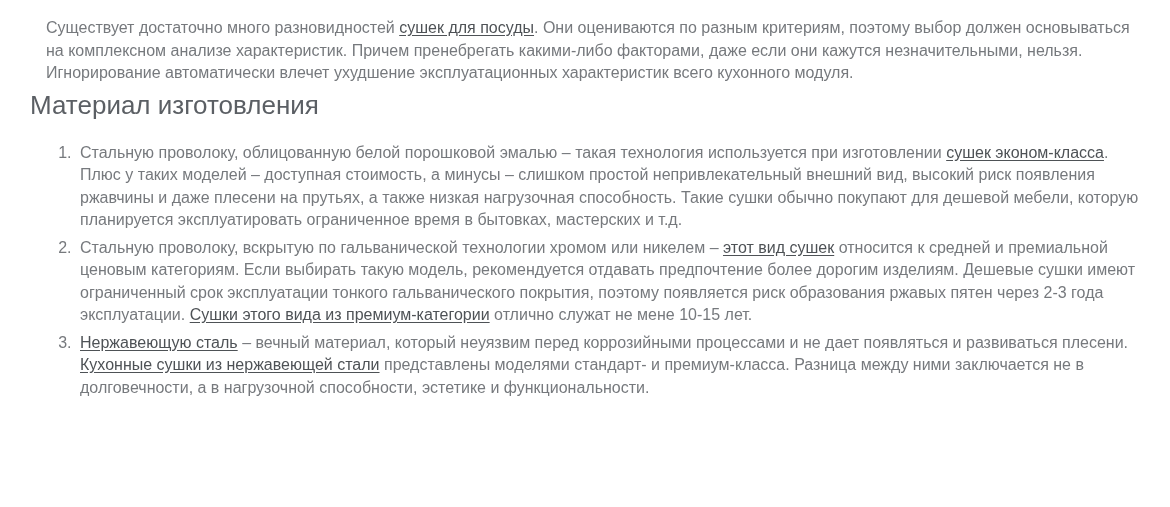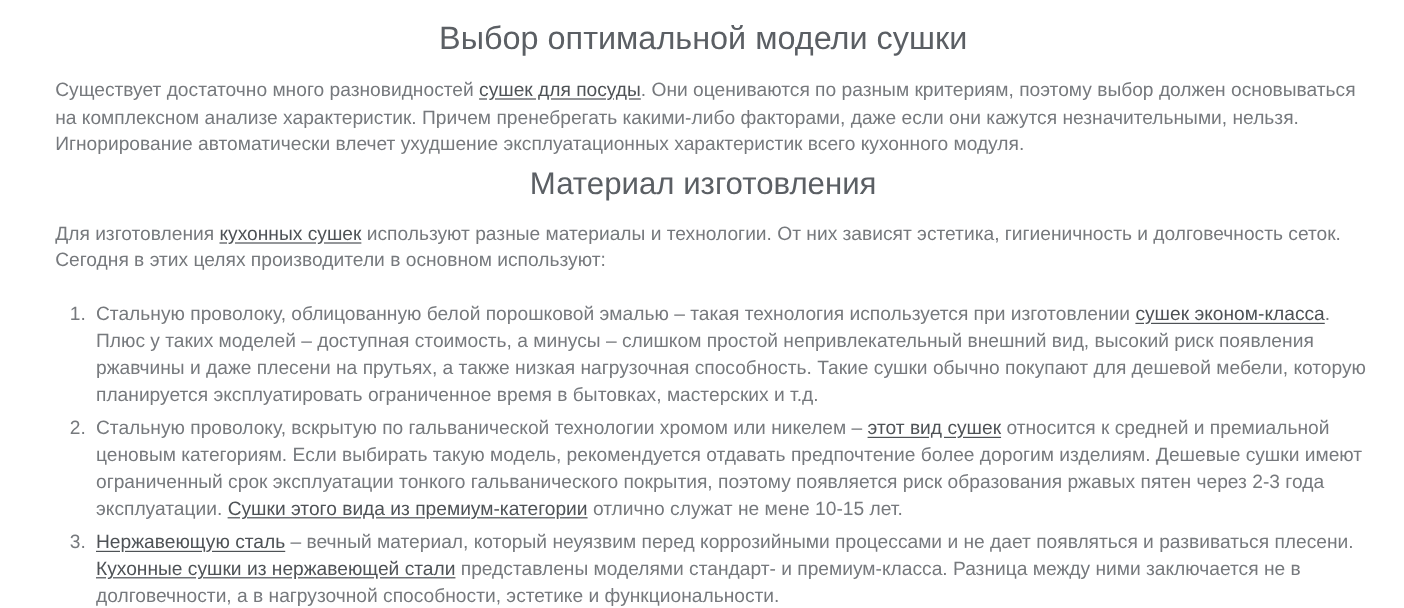--- a/index.html
+++ b/index.html
@@ -18,21 +18,20 @@
     font-weight: 400;
     color: #5b5f64;
     text-align: center;
     margin: 16px 0 0 0;
   }
   .section-title {
     font-size: 26px;
     line-height: 30px;
     font-weight: 400;
     color: #5b5f64;
-    text-align: center;
     margin: 5px 0 0 0;
   }
   .body-text {
     font-size: 16px;
     line-height: 22.5px;
     color: #76797d;
     margin: 17px 0 0 16px;
   }
   ol.materials-list {
     font-size: 16px;
@@ -49,26 +48,24 @@
     color: #4e5256;
     text-decoration: underline;
     text-underline-offset: 2px;
     cursor: pointer;
   }
 </style>
 </head>
 <body>
 
 <main>
-  <h1 class="page-title">Выбор оптимальной модели сушки</h1>
 
   <p class="body-text">Существует достаточно много разновидностей <a class="inline-link" href="#">сушек для посуды</a>. Они оцениваются по разным критериям, поэтому выбор должен основываться на комплексном анализе характеристик. Причем пренебрегать какими-либо факторами, даже если они кажутся незначительными, нельзя. Игнорирование автоматически влечет ухудшение эксплуатационных характеристик всего кухонного модуля.</p>
 
   <h2 class="section-title">Материал изготовления</h2>
 
-  <p class="body-text">Для изготовления <a class="inline-link" href="#">кухонных сушек</a> используют разные материалы и технологии. От них зависят эстетика, гигиеничность и долговечность сеток. Сегодня в этих целях производители в основном используют:</p>
 
   <ol class="materials-list">
     <li>Стальную проволоку, облицованную белой порошковой эмалью – такая технология используется при изготовлении <a class="inline-link" href="#">сушек эконом-класса</a>. Плюс у таких моделей – доступная стоимость, а минусы – слишком простой непривлекательный внешний вид, высокий риск появления ржавчины и даже плесени на прутьях, а также низкая нагрузочная способность. Такие сушки обычно покупают для дешевой мебели, которую планируется эксплуатировать ограниченное время в бытовках, мастерских и т.д.</li>
     <li>Стальную проволоку, вскрытую по гальванической технологии хромом или никелем – <a class="inline-link" href="#">этот вид сушек</a> относится к средней и премиальной ценовым категориям. Если выбирать такую модель, рекомендуется отдавать предпочтение более дорогим изделиям. Дешевые сушки имеют ограниченный срок эксплуатации тонкого гальванического покрытия, поэтому появляется риск образования ржавых пятен через 2-3 года эксплуатации. <a class="inline-link" href="#">Сушки этого вида из премиум-категории</a> отлично служат не мене 10-15 лет.</li>
     <li><a class="inline-link" href="#">Нержавеющую сталь</a> – вечный материал, который неуязвим перед коррозийными процессами и не дает появляться и развиваться плесени. <a class="inline-link" href="#">Кухонные сушки из нержавеющей стали</a> представлены моделями стандарт- и премиум-класса. Разница между ними заключается не в долговечности, а в нагрузочной способности, эстетике и функциональности.</li>
   </ol>
 </main>
 
 </body></html>

